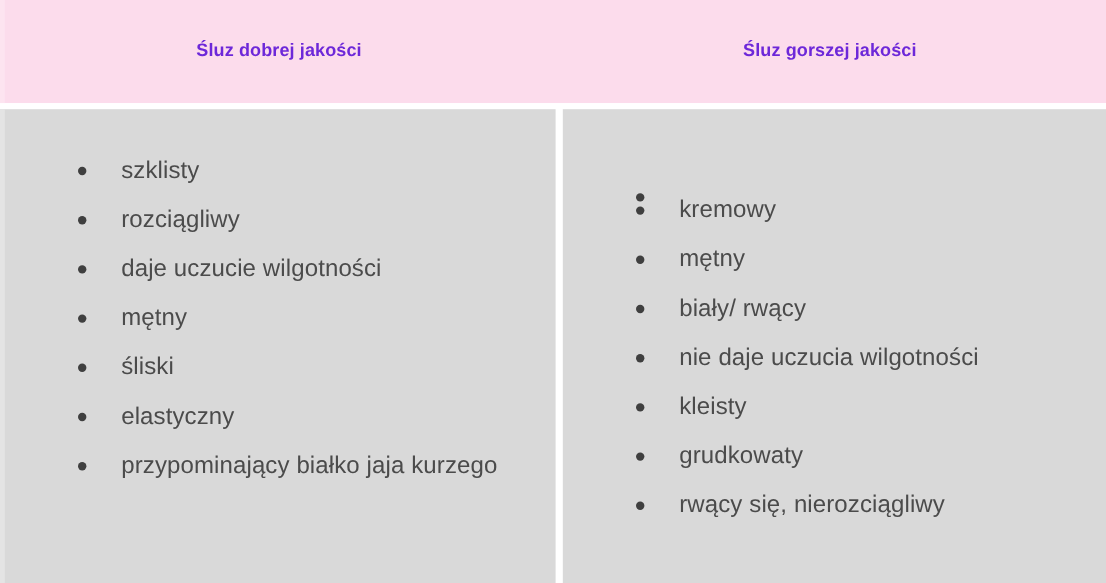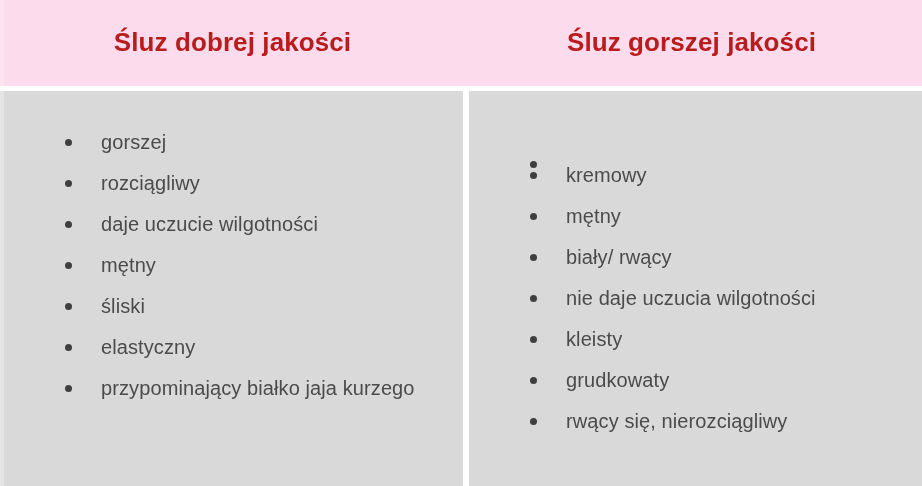--- a/index.html
+++ b/index.html
@@ -38,23 +38,23 @@
     display: flex;
     align-items: center;
     justify-content: center;
     box-sizing: border-box;
   }
   .header-cell.left {
     border-left: 4px solid #fde4f0;
   }
   .header-title {
     font-family: "Liberation Sans", sans-serif;
-    font-size: 26px;
+    font-size: 15px;
     font-weight: bold;
-    color: #b91c1c;
+    color: #6d28d9;
     letter-spacing: 0.1px;
     text-align: center;
     line-height: 1.2;
   }
 
   
   .row-gap {
     position: absolute;
     left: 0;
     top: 86px;
@@ -150,21 +150,21 @@
   </div>
 
   <div class="row-gap"></div>
 
   <div class="body-row">
 
     <div class="body-cell left">
       <ul class="feature-list left-list">
         <li>
           <span class="bullet"></span>
-          <span class="item-text">gorszej</span>
+          <span class="item-text">szklisty</span>
         </li>
         <li>
           <span class="bullet"></span>
           <span class="item-text">rozciągliwy</span>
         </li>
         <li>
           <span class="bullet"></span>
           <span class="item-text">daje uczucie wilgotności</span>
         </li>
         <li>

